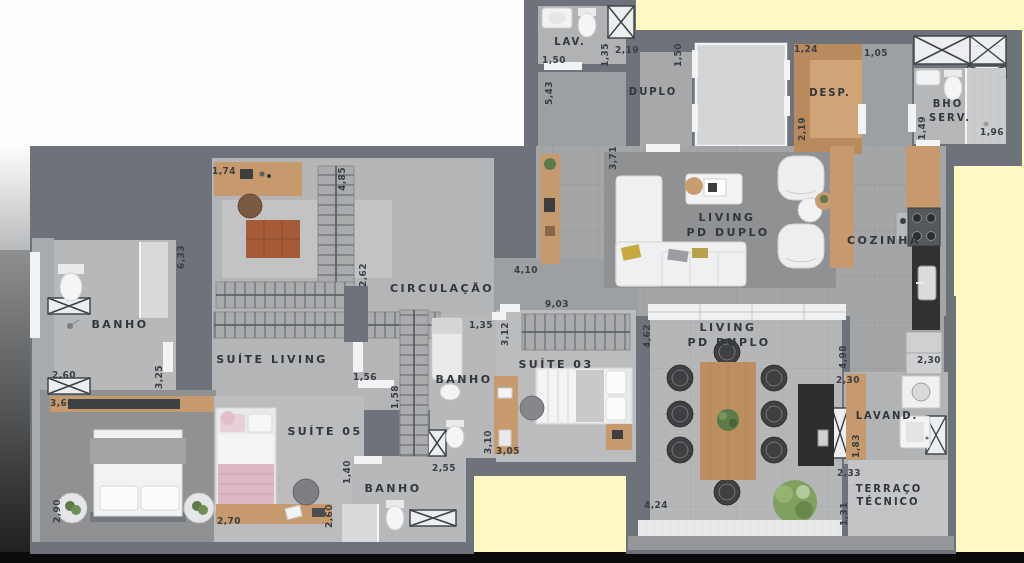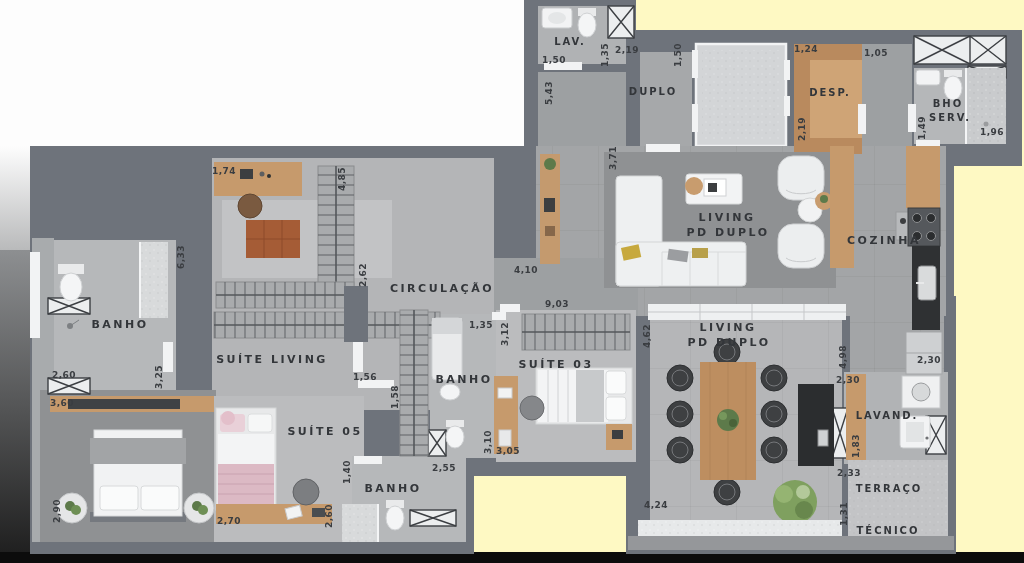--- a/index.html
+++ b/index.html
@@ -397,21 +397,21 @@
   <span class="room-label" style="left:120px;top:324px">BANHO</span>
   <span class="room-label" style="left:272px;top:359px">SUÍTE LIVING</span>
   <span class="room-label" style="left:325px;top:431px">SUÍTE 05</span>
   <span class="room-label" style="left:393px;top:488px">BANHO</span>
   <span class="room-label" style="left:464px;top:379px">BANHO</span>
   <span class="room-label" style="left:556px;top:364px">SUÍTE 03</span>
   <span class="room-label" style="left:728px;top:327px">LIVING</span>
   <span class="room-label" style="left:729px;top:342px">PD DUPLO</span>
   <span class="room-label sm" style="left:887px;top:415px">LAVAND.</span>
   <span class="room-label sm" style="left:889px;top:488px">TERRAÇO</span>
-  <span class="room-label sm" style="left:888px;top:530px">TÉCNICO</span>
+  <span class="room-label sm" style="left:888px;top:501px">TÉCNICO</span>
 
   <span class="dim" style="left:554px;top:60px">1,50</span>
   <span class="dim rot" style="left:605px;top:55px">1,35</span>
   <span class="dim rot" style="left:549px;top:93px">5,43</span>
   <span class="dim" style="left:627px;top:50px">2,19</span>
   <span class="dim rot" style="left:678px;top:55px">1,50</span>
   <span class="dim" style="left:806px;top:49px">1,24</span>
   <span class="dim rot" style="left:802px;top:129px">2,19</span>
   <span class="dim" style="left:876px;top:53px">1,05</span>
   <span class="dim rot" style="left:922px;top:128px">1,49</span>

